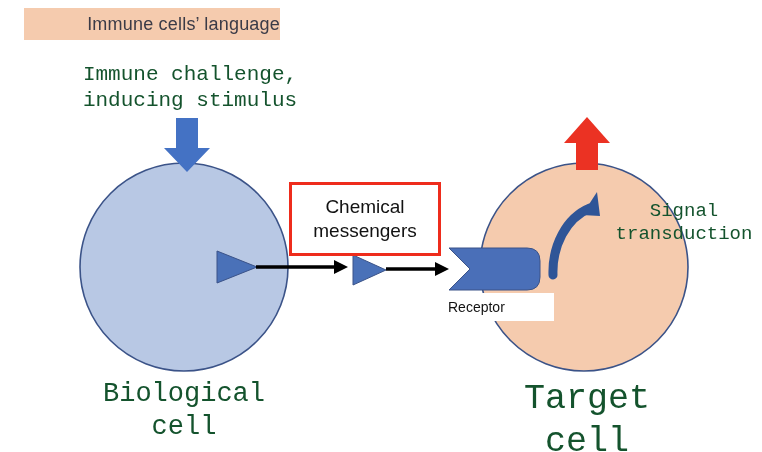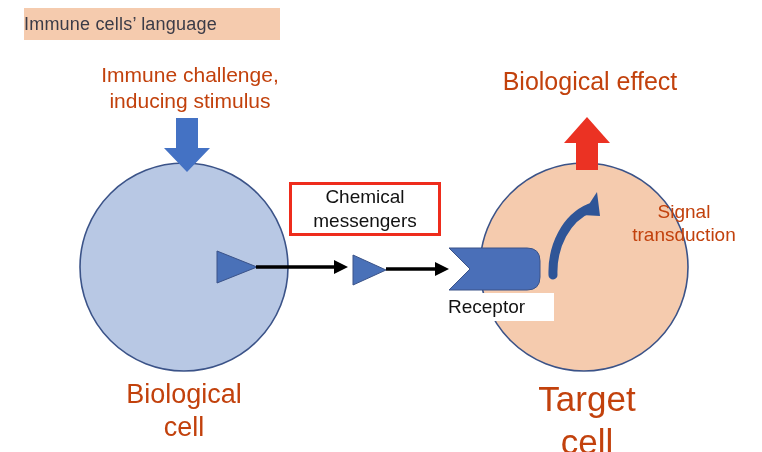--- a/index.html
+++ b/index.html
@@ -28,36 +28,37 @@
   
   .title-banner {
     position: absolute;
     left: 24px;
     top: 8px;
     width: 256px;
     height: 32px;
     background: #F5CBAE;
     display: flex;
     align-items: center;
-    justify-content: flex-start;
+    justify-content: flex-end;
   }
   .title-banner-text {
     font-size: 18px;
     color: #3B3B47;
     letter-spacing: 0.2px;
     white-space: nowrap;
   }
 
   
   .txt {
     position: absolute;
     text-align: center;
-    color: #c2410c;
+    color: #14532d;
     line-height: 1.22;
     white-space: pre-line;
+    font-family: Liberation Mono, monospace;
   }
   .stimulus-label {
     left: 58px;
     top: 62px;
     width: 264px;
     font-size: 21px;
   }
   .bio-effect-label {
     left: 455px;
     top: 66px;
@@ -83,21 +84,21 @@
     font-size: 19px;
     text-align: center;
   }
 
   
   .chem-box {
     position: absolute;
     left: 289px;
     top: 182px;
     width: 152px;
-    height: 54px;
+    height: 74px;
     background: #ffffff;
     border: 3px solid #EE2C1C;
     box-sizing: border-box;
     display: flex;
     align-items: center;
     justify-content: center;
   }
   .chem-box-text {
     font-size: 19px;
     color: #121212;
@@ -112,21 +113,21 @@
     left: 444px;
     top: 293px;
     width: 110px;
     height: 28px;
     background: #ffffff;
     display: flex;
     align-items: center;
     justify-content: flex-start;
   }
   .receptor-label-text {
-    font-size: 19px;
+    font-size: 14px;
     color: #121212;
     padding-left: 4px;
     white-space: nowrap;
   }
 </style>
 </head>
 <body>
 
 <div id="canvas">
 
@@ -171,21 +172,20 @@
 
   </svg>
 
   <div class="title-banner">
     <span class="title-banner-text">Immune cells’ language</span>
   </div>
 
   <div class="txt stimulus-label">Immune challenge,
 inducing stimulus</div>
 
-  <div class="txt bio-effect-label">Biological effect</div>
 
   <div class="txt responding-label">Biological
 cell</div>
 
   <div class="txt target-label">Target
 cell</div>
 
   <div class="txt signal-label">Signal
 transduction</div>
 

